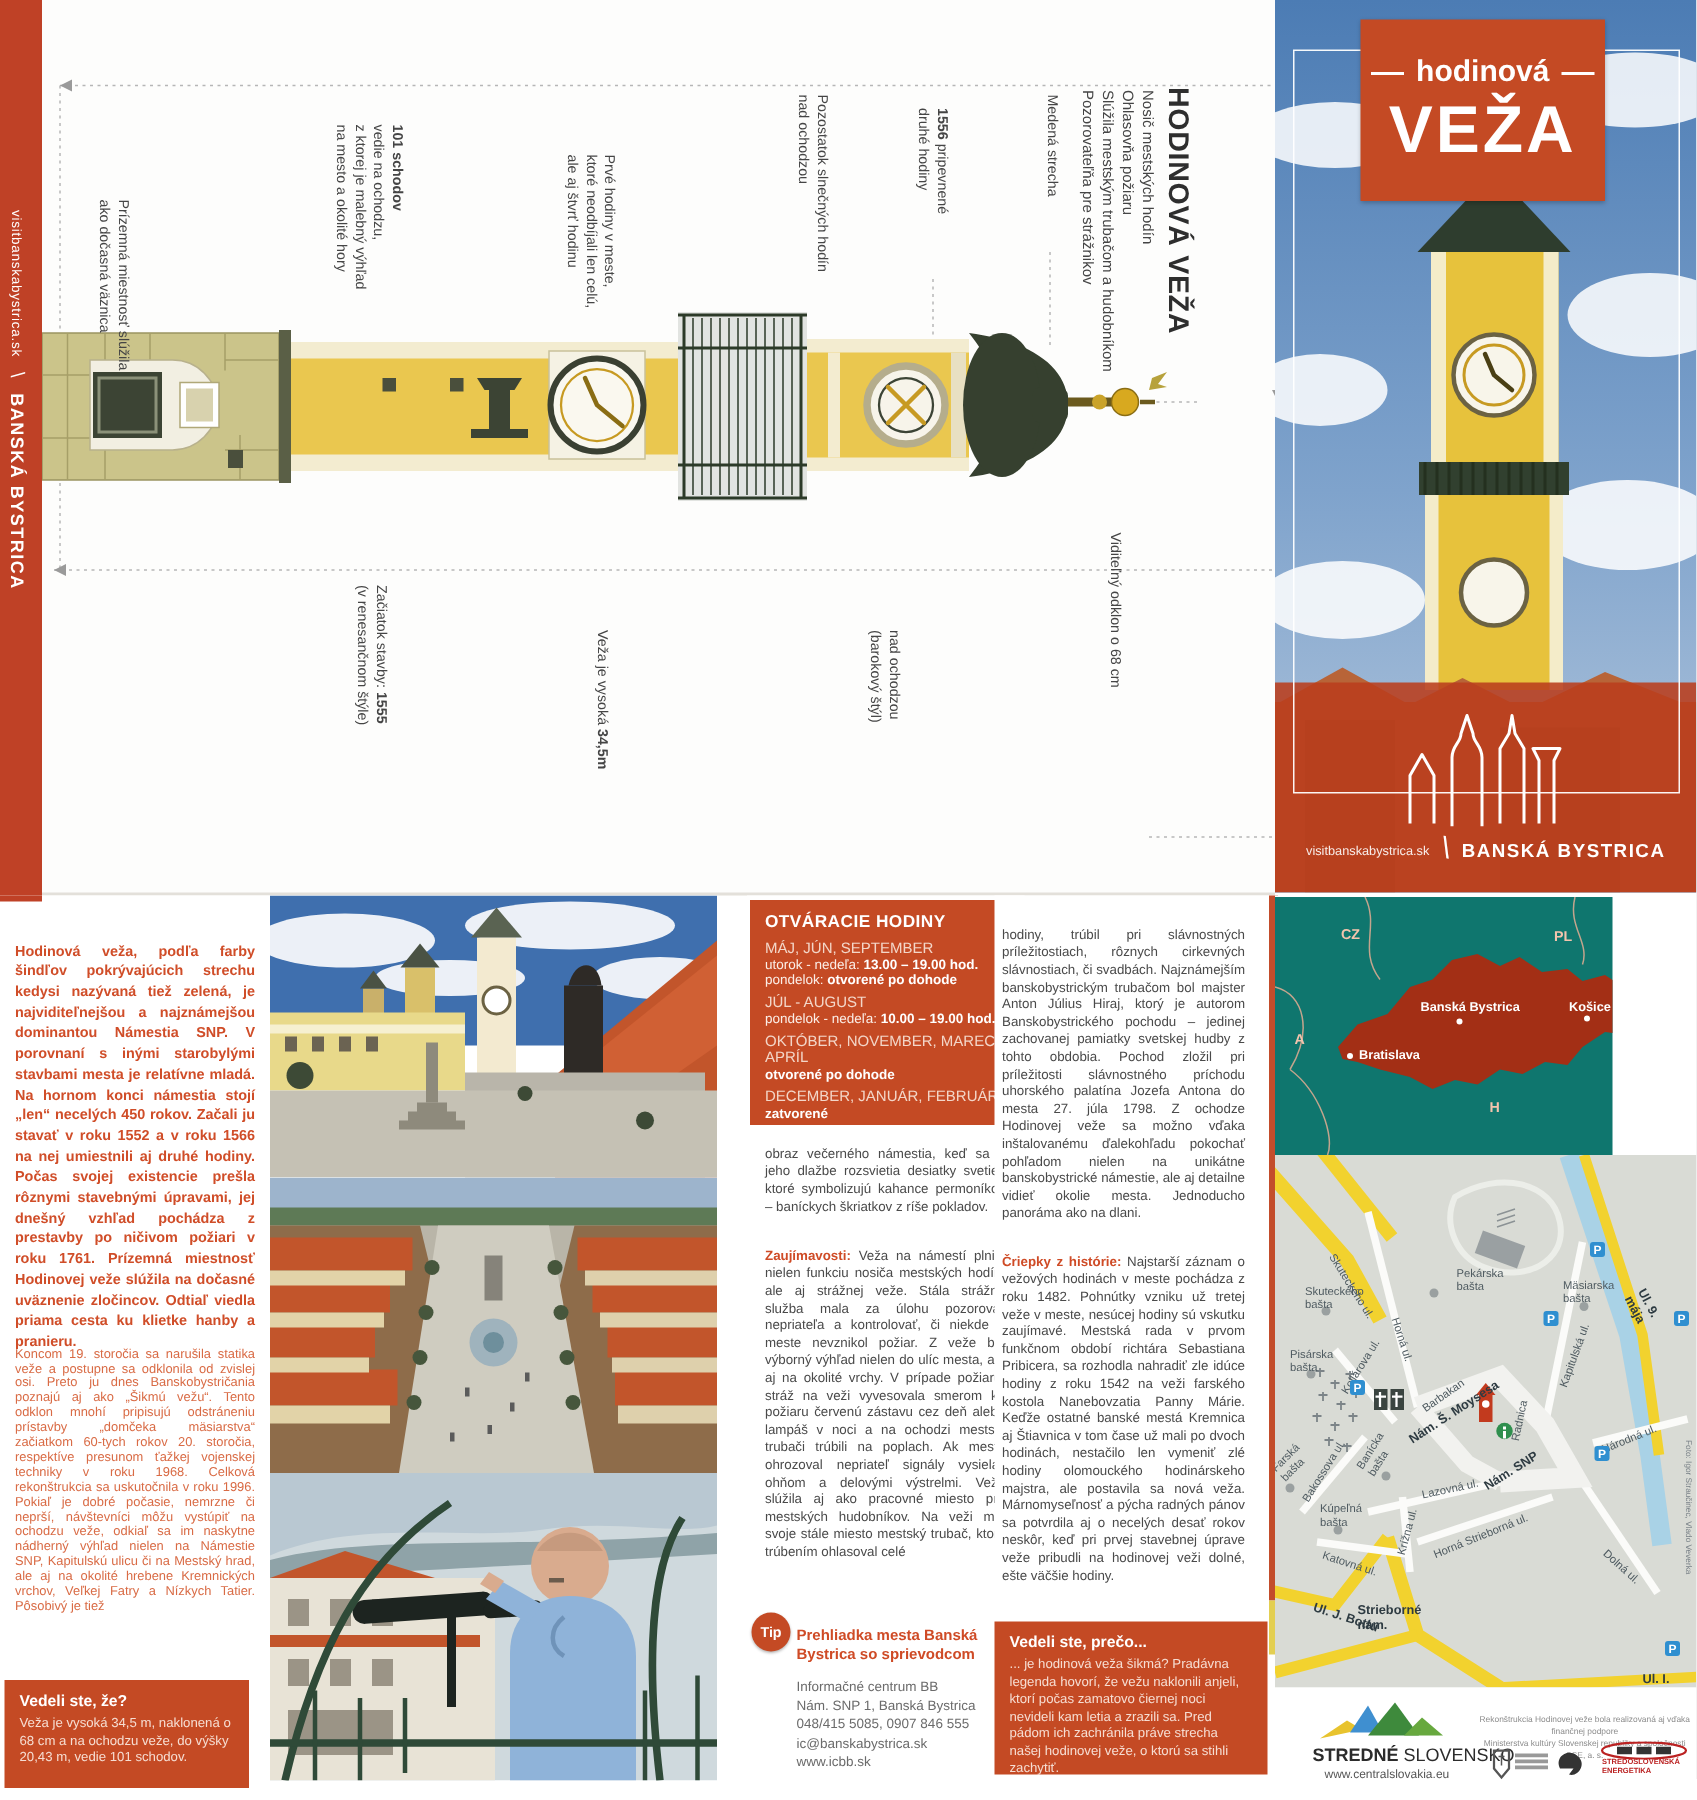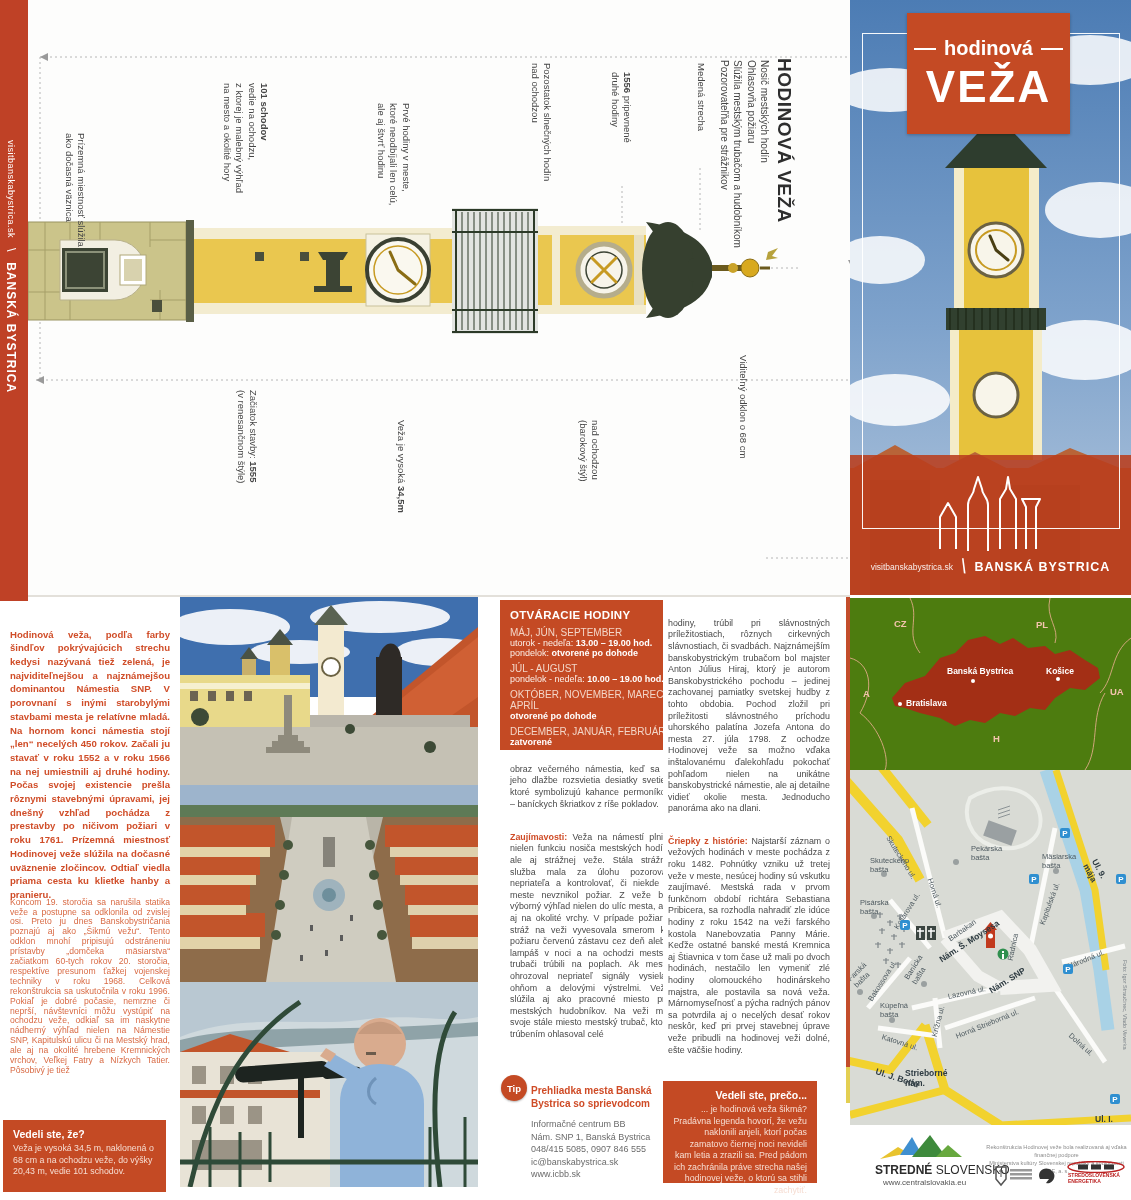--- a/index.html
+++ b/index.html
@@ -46,24 +46,24 @@
   .hours{position:absolute;left:2px;top:3px;width:181px;height:150px;box-sizing:border-box;padding:9px 10px;}
   .hours-title{font-size:11.5px;font-weight:bold;letter-spacing:.3px;margin-bottom:6px;}
   .h-season{font-size:10px;color:#f3d6c8;margin-top:5px;}
   .h-line{font-size:9px;color:#fbeee7;}
   .h-line b{color:#fff;}
   .para{font-size:8.9px;line-height:11.6px;color:#4a4a4a;text-align:justify;white-space:normal;}
   .rlabel{color:#cf4b26;font-weight:bold;}
   .tip-badge{position:absolute;left:3px;top:478px;width:26px;height:26px;border-radius:50%;background:#c44a24;color:#fff;font-size:9.5px;font-weight:bold;display:flex;align-items:center;justify-content:center;box-shadow:0 1px 2px rgba(0,0,0,.3);}
   .tip-title{position:absolute;left:33px;top:488px;width:148px;font-size:10px;font-weight:bold;color:#cf4b26;line-height:12.5px;}
   .tip-lines{position:absolute;left:33px;top:521px;width:150px;font-size:9px;line-height:12.5px;color:#6b6b6b;white-space:pre-line;}
-  .why-box{position:absolute;left:0px;top:484px;width:154px;height:102px;box-sizing:border-box;padding:8px 10px;text-align:right;}
+  .why-box{position:absolute;left:0px;top:484px;width:182px;height:102px;box-sizing:border-box;padding:8px 10px;}
   
   .p-map{position:absolute;left:850px;top:597px;width:281px;height:603px;background:#fff;}
-  .country{position:absolute;left:0;top:1px;width:281px;height:172px;background:#4d7c0f;overflow:hidden;}
+  .country{position:absolute;left:0;top:1px;width:225px;height:172px;background:#0f766e;overflow:hidden;}
   .clab{position:absolute;color:#f3c4ad;font-size:9.5px;font-weight:bold;}
   .ccity{position:absolute;color:#fff;font-size:8.5px;font-weight:bold;white-space:nowrap;}
   .cdot{position:absolute;width:4px;height:4px;background:#fff;border-radius:50%;}
   .city{position:absolute;left:0;top:173px;width:281px;height:355px;background:#d9dbd5;overflow:hidden;}
   .mlab{position:absolute;font-size:7.5px;color:#4e5a60;white-space:nowrap;transform-origin:0 50%;}
   .mlab.mb{font-weight:bold;font-size:8.5px;color:#2e3b42;}
   .p-icon{position:absolute;width:10px;height:10px;background:#2f8fd0;color:#fff;border-radius:2px;font-size:8px;font-weight:bold;display:flex;align-items:center;justify-content:center;}
   .credit-v{position:absolute;right:3px;top:190px;writing-mode:vertical-rl;font-size:5.5px;color:#7a8288;}
   .mfooter{position:absolute;left:0;top:528px;width:281px;height:75px;background:#fff;}
   .ss-brand{position:absolute;left:25px;top:38px;font-size:12px;color:#2c2c2c;}

